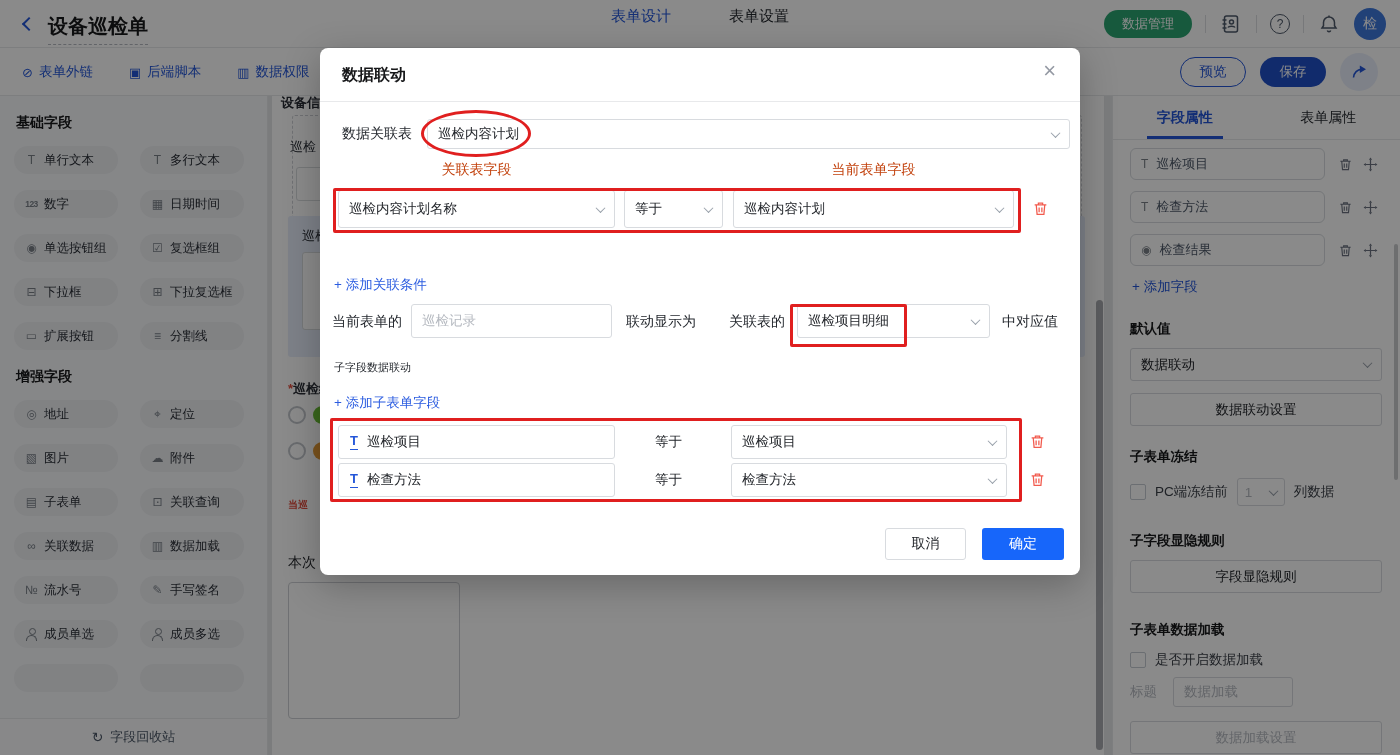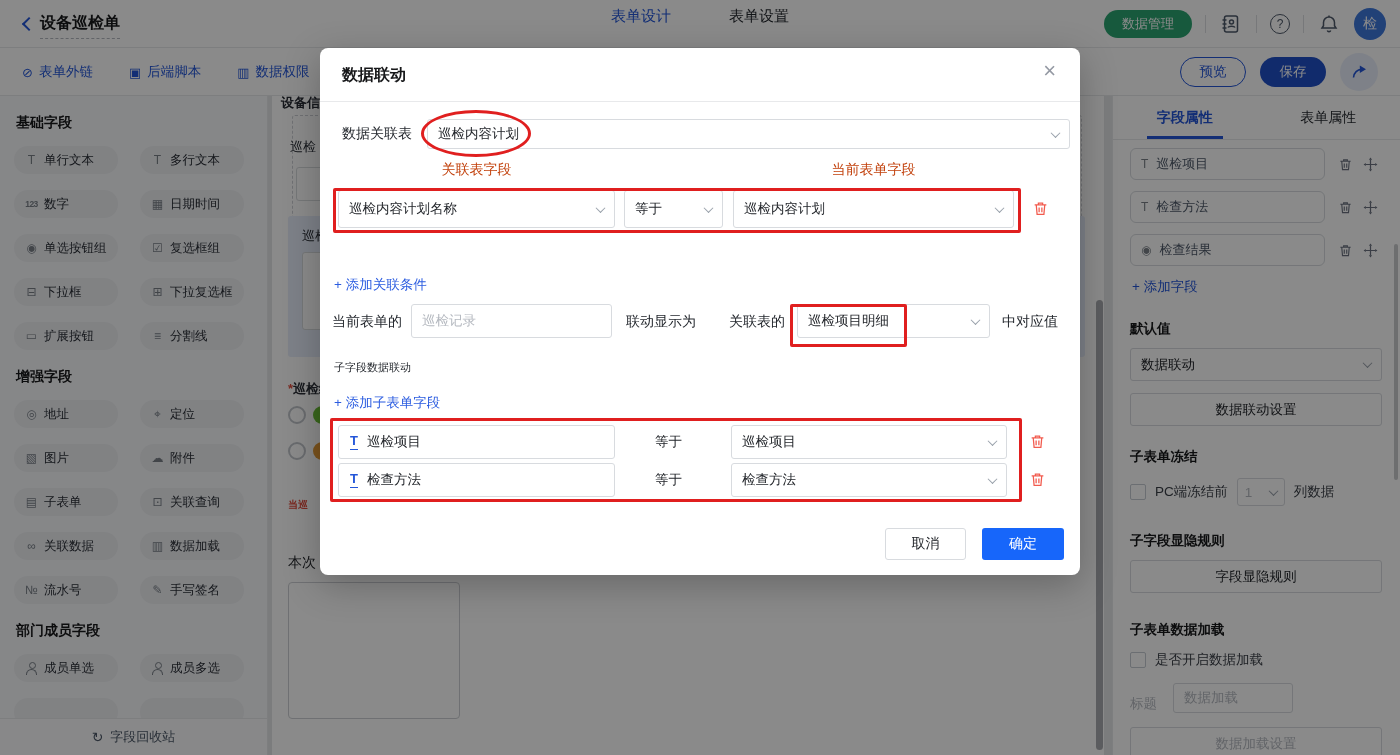--- a/index.html
+++ b/index.html
@@ -6,21 +6,21 @@
   body { font-family:"Liberation Sans","DejaVu Sans",sans-serif; background:#555; }
   .screen { position:relative; width:1400px; height:755px; background:#fff; overflow:hidden;
             font-family:"Liberation Sans","DejaVu Sans",sans-serif; color:#1f2329; }
   .abs { position:absolute; }
 
   
   .topbar { position:absolute; left:0; top:0; width:1400px; height:48px; background:#fff;
             border-bottom:1px solid #e8e9eb; z-index:2; }
   .back-icon { position:absolute; left:24px; top:19px; width:10px; height:10px;
                border-left:2.5px solid #2356d9; border-bottom:2.5px solid #2356d9; transform:rotate(45deg); }
-  .app-title { position:absolute; left:40px; top:13px; font-size:16px; font-weight:700; color:#17181a;
+  .app-title { position:absolute; left:48px; top:13px; font-size:20px; font-weight:700; color:#17181a;
                border-bottom:1px dashed #b6bac0; padding-bottom:4px; }
   .top-tabs { position:absolute; left:50%; top:0; transform:translateX(-50%); height:32px;
               display:flex; align-items:center; gap:58px; }
   .top-tab { font-size:15px; color:#1f2329; cursor:pointer; }
   .top-tab.active { color:#2356d9; }
   .top-right { position:absolute; right:14px; top:0; height:48px; display:flex; align-items:center; gap:13px; }
   .green-pill { height:28px; padding:0 18px; border-radius:14px; background:#2ba471; color:#fff;
                 font-size:13px; display:flex; align-items:center; }
   .vdiv { width:1px; height:18px; background:#dcdee2; }
   .icon-btn { width:24px; height:24px; display:flex; align-items:center; justify-content:center; color:#4e5969; }
@@ -303,21 +303,20 @@
       <div class="pill">
           <span class="glyph">№</span>
           <span>流水号</span>
         </div>
       <div class="pill">
           <span class="glyph">✎</span>
           <span>手写签名</span>
         </div>
     </div>
 
-    <h3 class="ls-title mt">部门成员字段</h3>
     <div class="ls-row">
       <div class="pill">
           <span class="person-icon"></span>
           <span>成员单选</span>
         </div>
       <div class="pill">
           <span class="person-icon"></span>
           <span>成员多选</span>
         </div>
     </div>
@@ -427,21 +426,21 @@
       </div>
 
       <div class="rs-label" style="margin-top:26px;">子字段显隐规则</div>
       <div class="rs-btn" style="margin-top:10px;">字段显隐规则</div>
 
       <div class="rs-label" style="margin-top:28px;">子表单数据加载</div>
       <div class="cbx-row" style="margin-top:12px;">
         <span class="cbx"></span>
         <span>是否开启数据加载</span>
       </div>
-      <div class="cbx-row" style="margin-top:14px; gap:16px;align-items:flex-end;">
+      <div class="cbx-row" style="margin-top:8px; gap:16px;">
         <span class="dis-text">标题</span>
         <input class="sel dis-text" style="width: 120px; height: 30px; font-family: inherit;" readonly="" value="数据加载">
       </div>
       <div class="rs-btn disabled" style="margin-top:14px;">数据加载设置</div>
     </div>
     <div class="rs-scrollbar"></div>
   </aside>
 
   <div class="overlay"></div>
 

